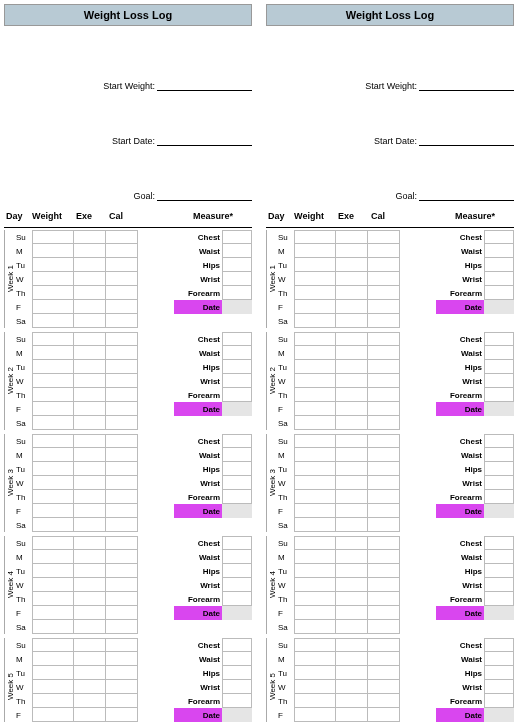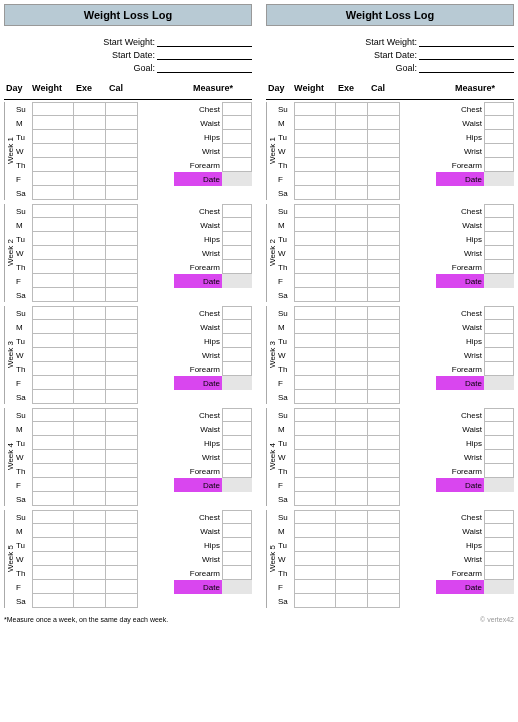--- a/index.html
+++ b/index.html
@@ -26,20 +26,21 @@
     border: 1px solid #999;
   }
   .meta {
     margin: 10px 0 8px 0;
   }
   .meta-row {
     display: flex;
     justify-content: flex-end;
     align-items: flex-end;
     margin-bottom: 2px;
+    margin-top: 44px;
   }
   .meta-label {
     font-size: 9px;
     margin-right: 2px;
   }
   .meta-line {
     border-bottom: 1px solid #000;
     width: 95px;
     height: 11px;
   }
@@ -107,20 +108,21 @@
     justify-content: flex-end;
   }
   .m-label {
     font-size: 8px;
     text-align: right;
     padding-right: 2px;
     display:flex;
     align-items:center;
     justify-content:flex-end;
     width: 48px;
+    font-weight: bold;
   }
   .m-input {
     width: 30px;
     border: 1px solid #bbb;
     border-top: none;
   }
   .m-row:first-child .m-input { border-top: 1px solid #bbb; }
   .m-date-row .m-label { background: #d946ef; }
   .m-date-row .m-input { background: #e5e5e5; border-color:#e5e5e5;}
   .m-spacer { height: 14px; }

